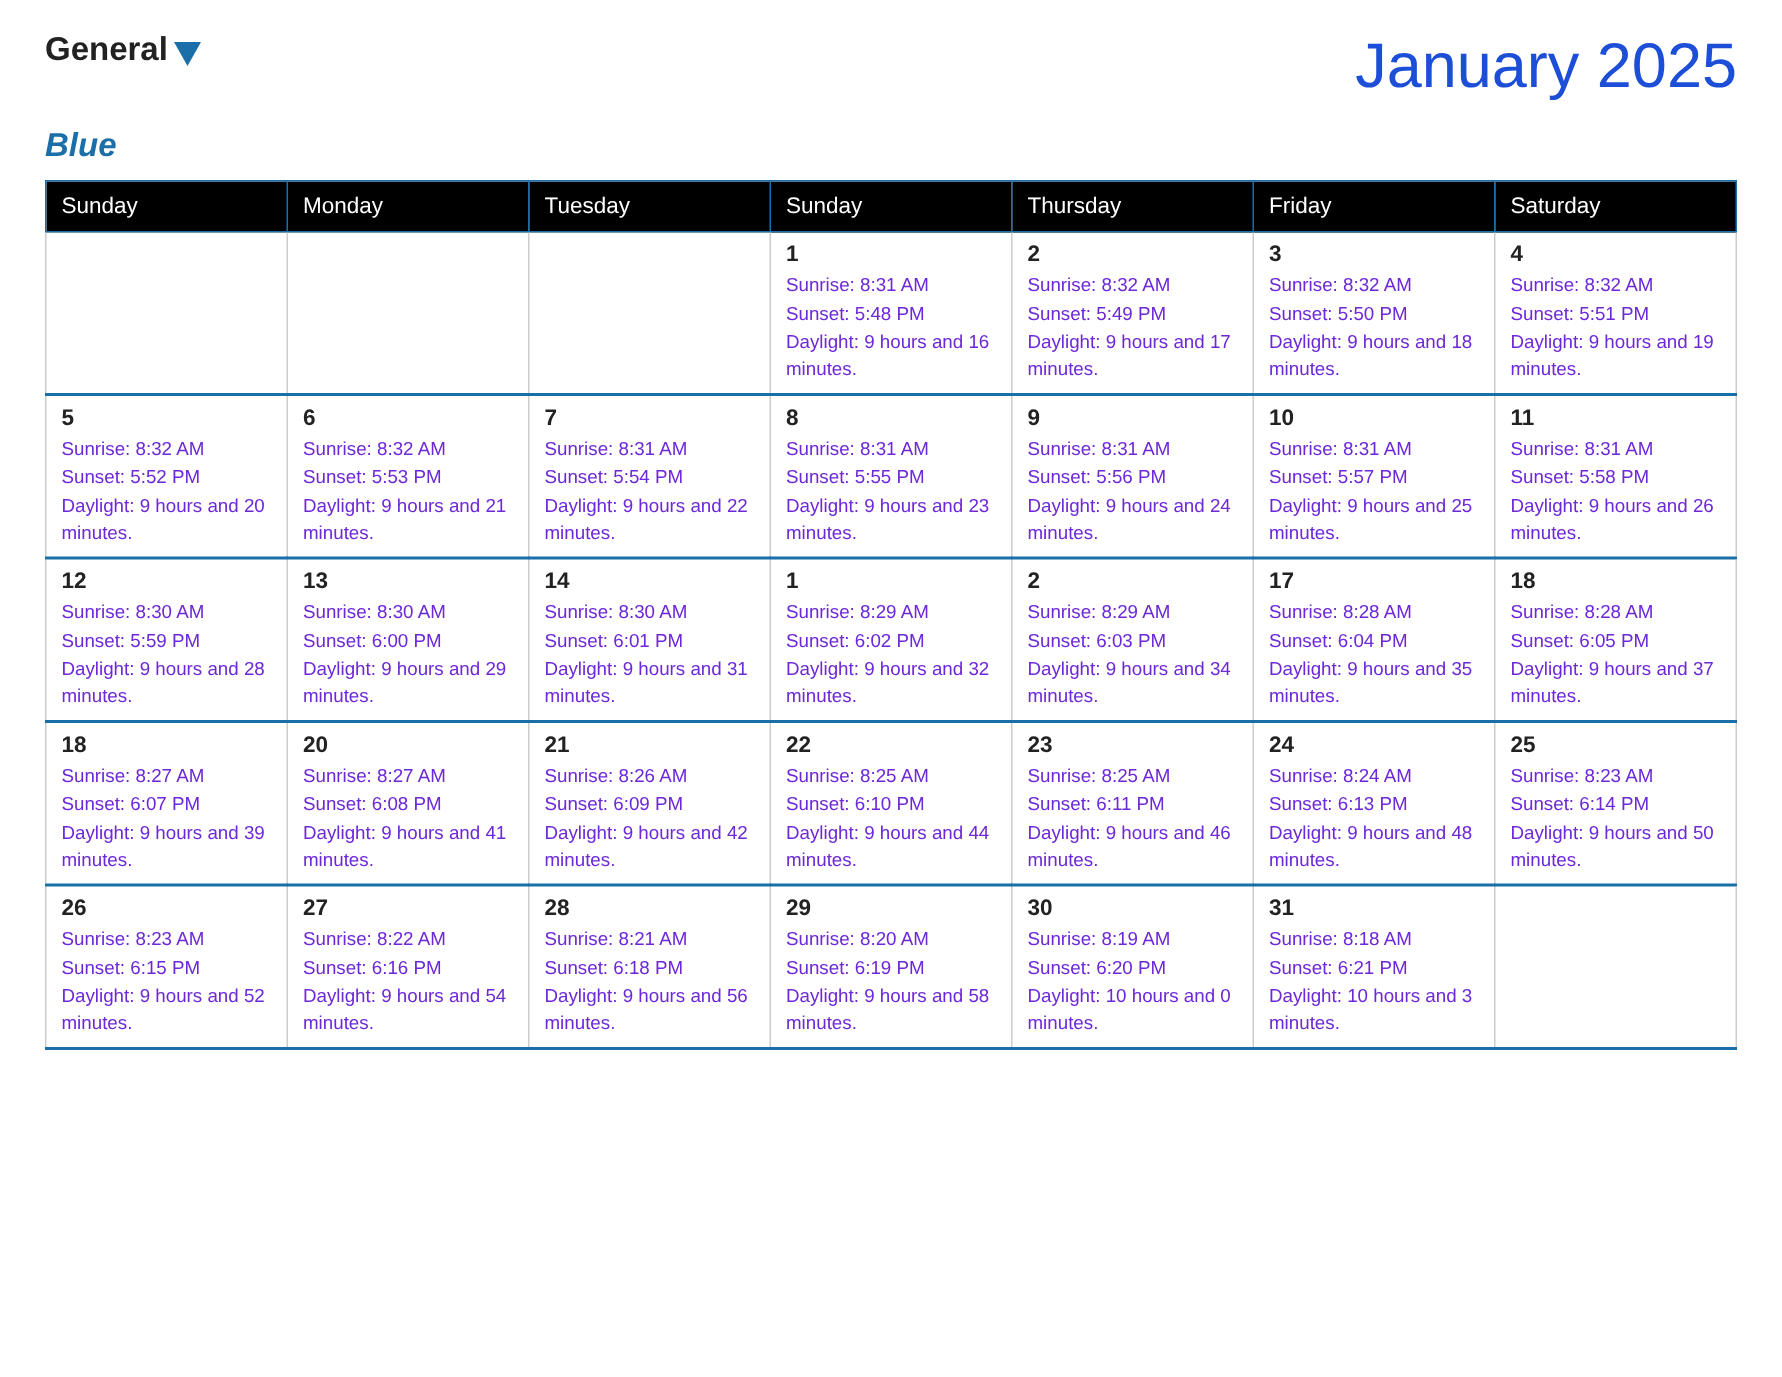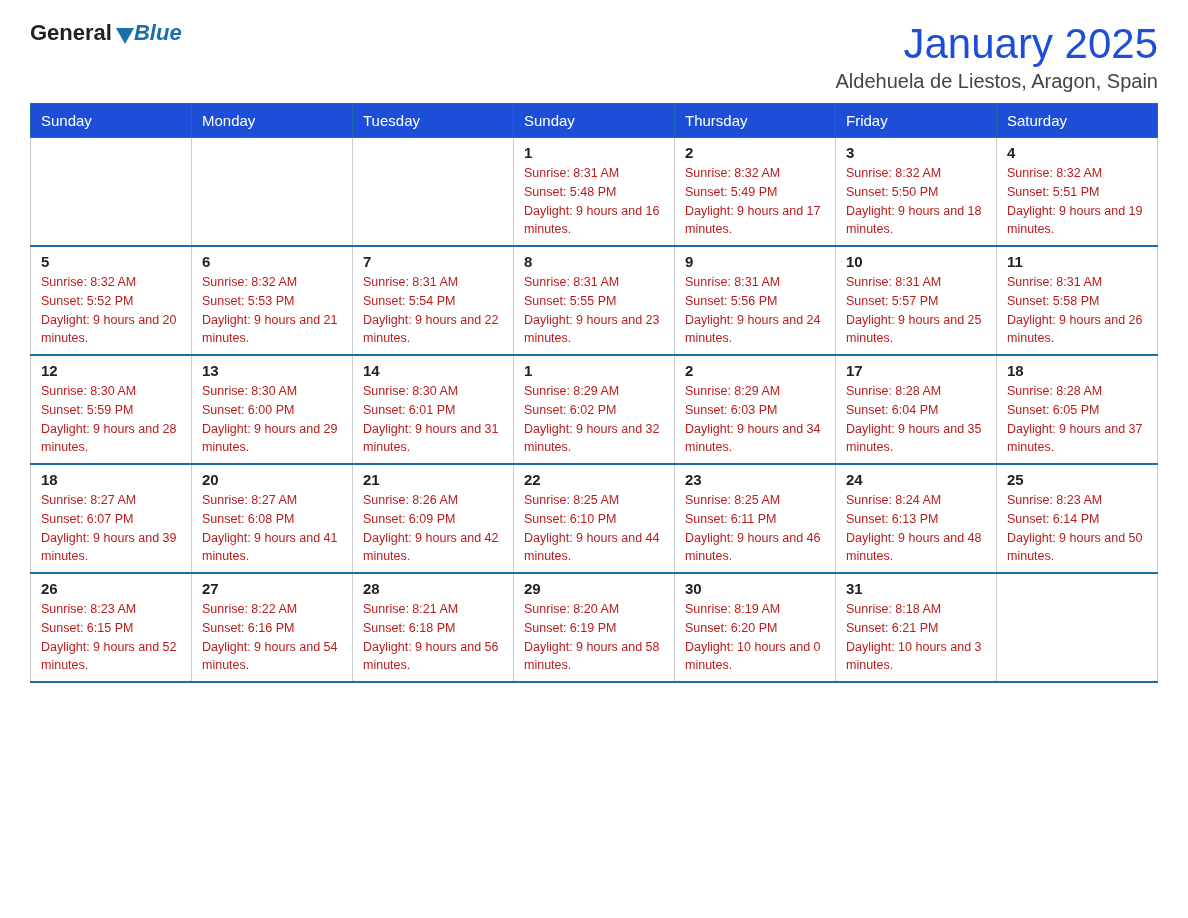--- a/index.html
+++ b/index.html
@@ -25,21 +25,22 @@
       color: #222;
     }
     .logo-text-blue {
       font-size: 22px;
       font-weight: bold;
       color: #1a6fa8;
       font-style: italic;
     }
     .logo-wrapper {
       display: flex;
-      flex-direction: row;
+      flex-direction: column;
+      gap: 38px;
     }
     .logo-line1 {
       display: flex;
       align-items: center;
     }
     .title-area {
       text-align: right;
     }
     .month-title {
       font-size: 42px;
@@ -50,21 +51,21 @@
       font-size: 20px;
       color: #444;
       margin-top: 2px;
     }
     .calendar {
       width: 100%;
       border-collapse: collapse;
       margin-top: 8px;
     }
     .calendar thead tr {
-      background-color: #1d4ed8;
+      background-color: #000000;
     }
     .calendar thead th {
       color: #fff;
       text-align: left;
       padding: 8px 10px;
       font-size: 15px;
       font-weight: normal;
       border: 1px solid #1a6fa8;
     }
     .calendar tbody td {
@@ -79,21 +80,21 @@
       border-bottom: 2px solid #1a6fa8;
     }
     .day-number {
       font-size: 15px;
       font-weight: bold;
       margin-bottom: 3px;
     }
     .day-info {
       font-size: 12.5px;
       line-height: 1.5;
-      color: #b91c1c;
+      color: #6d28d9;
     }
     .empty-cell {
       background: #fff;
     }
   </style>
 </head>
 <body>
 
 <div class="header">
   <div class="logo">
@@ -106,21 +107,20 @@
           </svg>
         </div>
       </div>
       <div>
         <span class="logo-text-blue">Blue</span>
       </div>
     </div>
   </div>
   <div class="title-area">
     <div class="month-title">January 2025</div>
-    <div class="location-title">Aldehuela de Liestos, Aragon, Spain</div>
   </div>
 </div>
 
 <table class="calendar">
   <thead>
     <tr>
     <th>Sunday</th>
         <th>Monday</th>
         <th>Tuesday</th>
         <th>Sunday</th>

